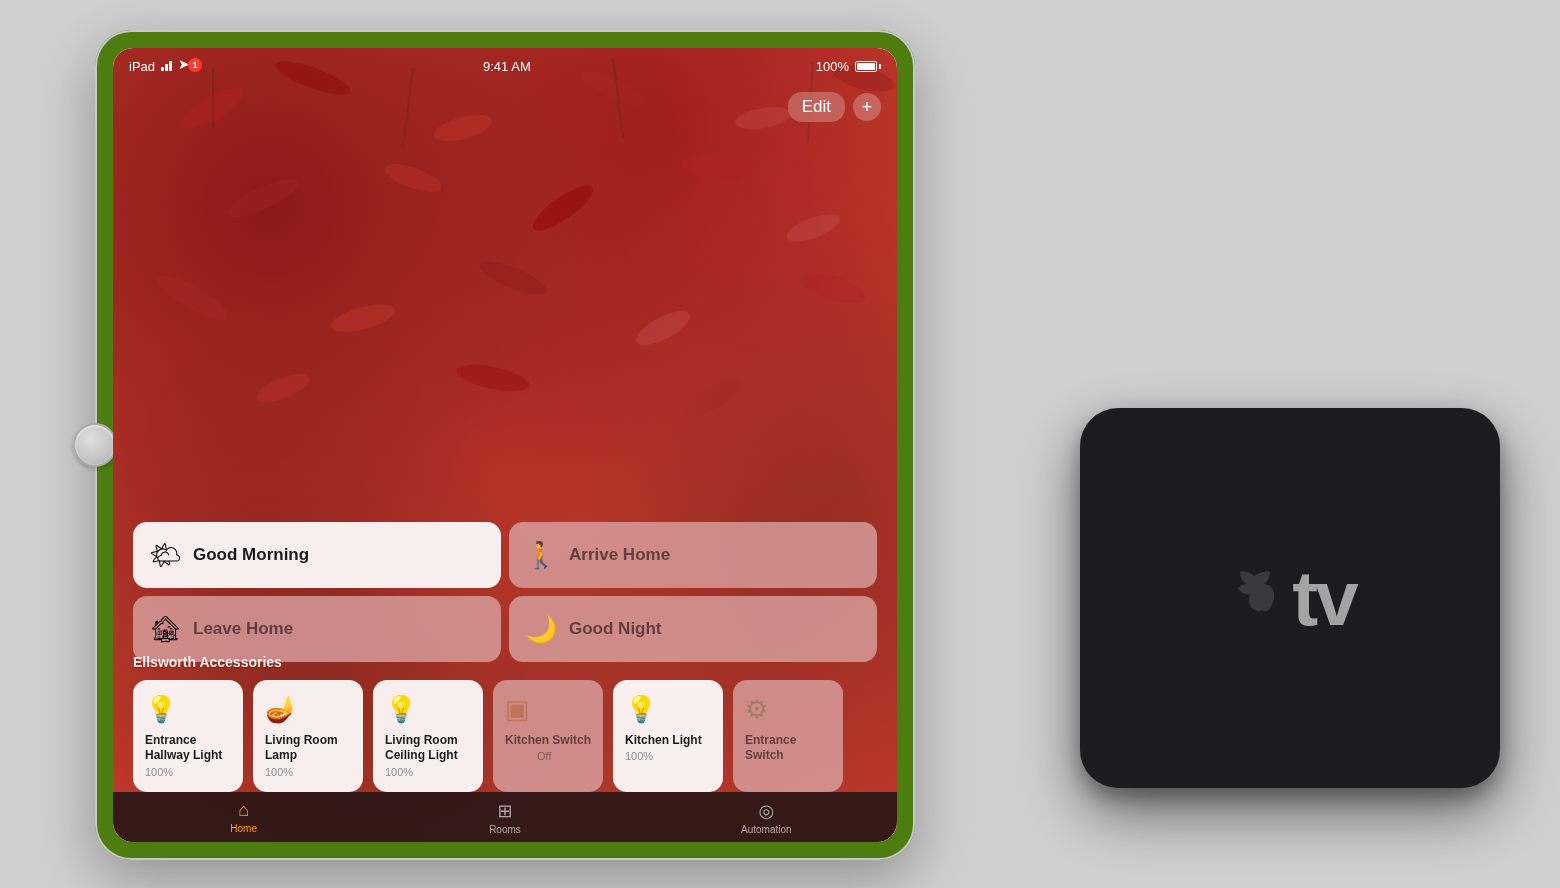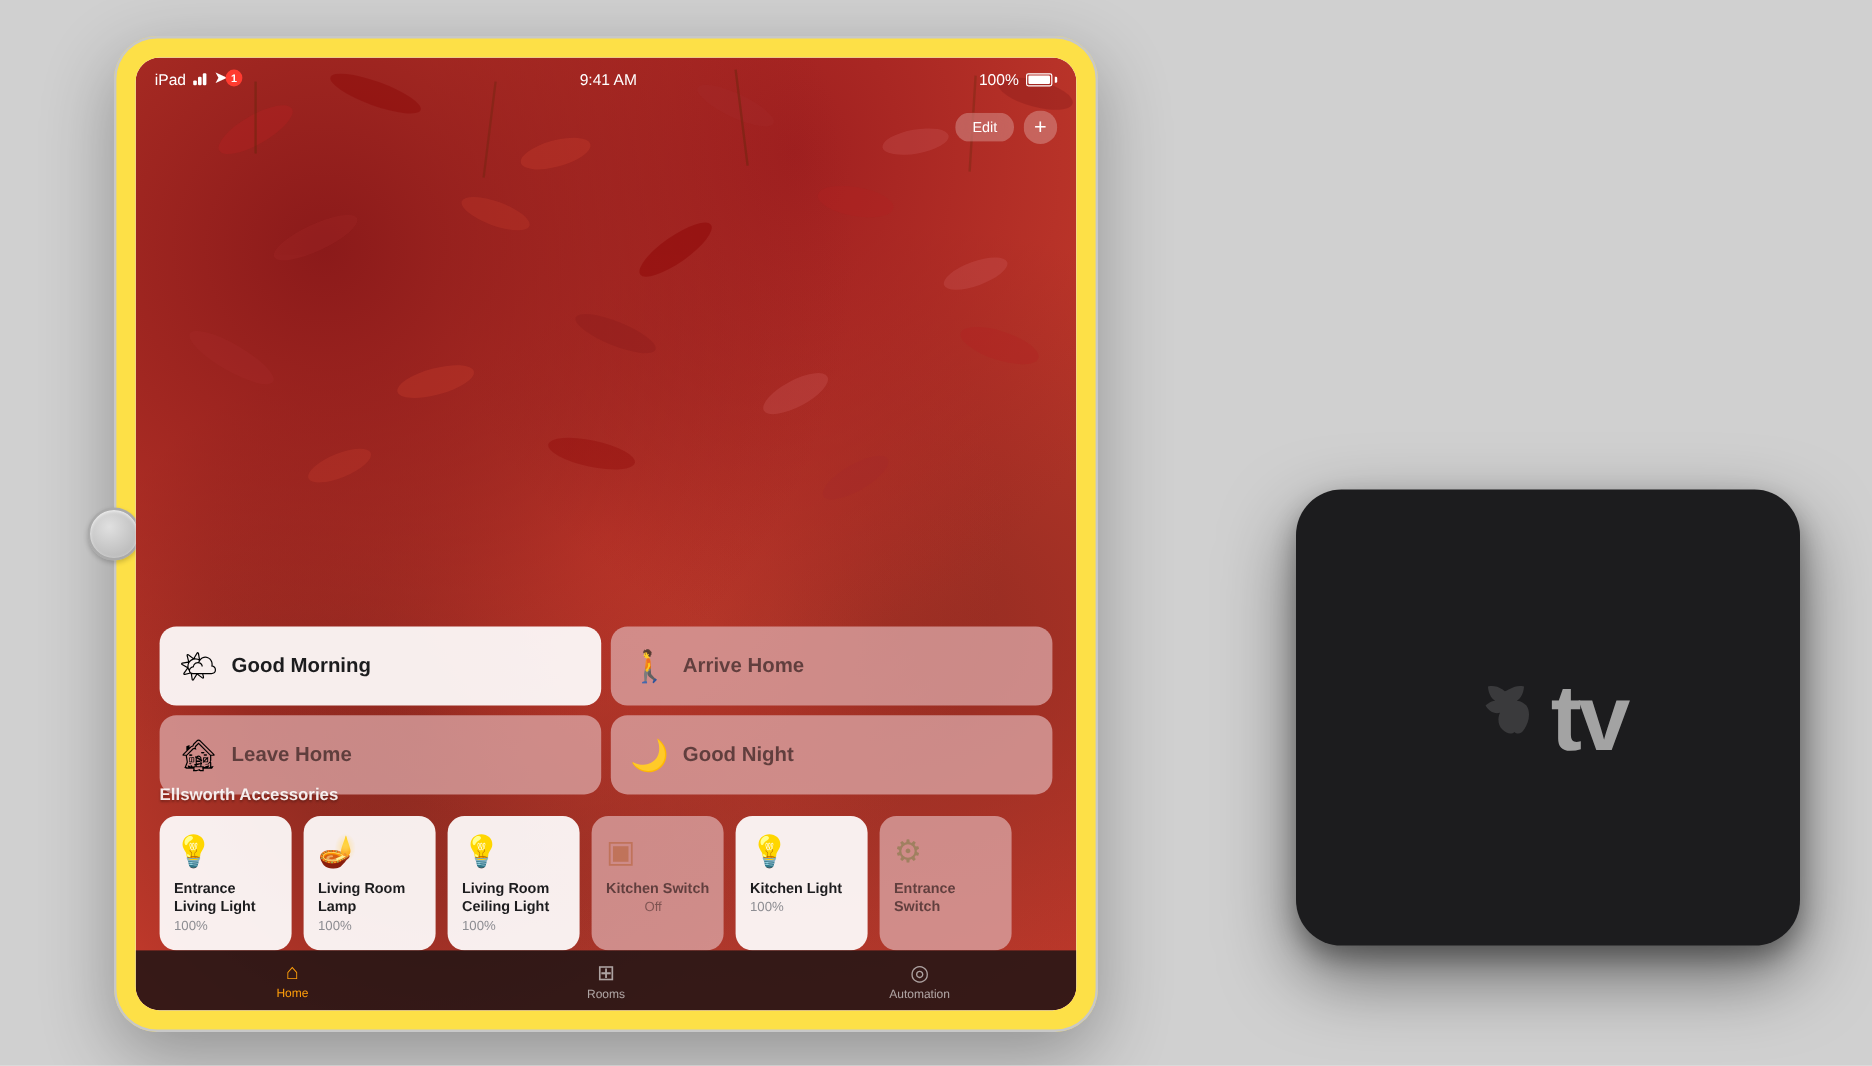--- a/index.html
+++ b/index.html
@@ -24,21 +24,21 @@
       justify-content: center;
     }
 
     
     .ipad {
       position: absolute;
       left: 95px;
       top: 30px;
       width: 820px;
       height: 830px;
-      background: #fde047;
+      background: #4d7c0f;
       border-radius: 36px;
       box-shadow: 0 20px 60px rgba(0,0,0,0.3), inset 0 0 0 2px #c8c8c8;
     }
 
     .ipad-inner {
       position: absolute;
       top: 18px;
       left: 18px;
       right: 18px;
       bottom: 18px;
@@ -183,21 +183,21 @@
       gap: 8px;
       z-index: 10;
     }
 
     .edit-btn {
       background: rgba(255,255,255,0.25);
       color: white;
       border: none;
       border-radius: 14px;
       padding: 5px 14px;
-      font-size: 12px;
+      font-size: 17px;
       font-weight: 500;
       cursor: pointer;
       backdrop-filter: blur(10px);
     }
 
     .plus-btn {
       background: rgba(255,255,255,0.25);
       color: white;
       border: none;
       border-radius: 50%;
@@ -524,21 +524,21 @@
 
           </div>
         </div>
 
         <div class="accessories-section">
           <div class="section-label">Ellsworth Accessories</div>
           <div class="accessories-scroll">
 
             <div class="accessory-tile">
               <span class="accessory-icon" style="color:#5ac8fa">💡</span>
-              <div class="accessory-name">Entrance Living Light</div>
+              <div class="accessory-name">Entrance Hallway Light</div>
               <div class="accessory-status">100%</div>
             </div>
 
             <div class="accessory-tile">
               <span class="accessory-icon" style="color:#FF9F0A">🪔</span>
               <div class="accessory-name">Living Room Lamp</div>
               <div class="accessory-status">100%</div>
             </div>
 
             <div class="accessory-tile">

